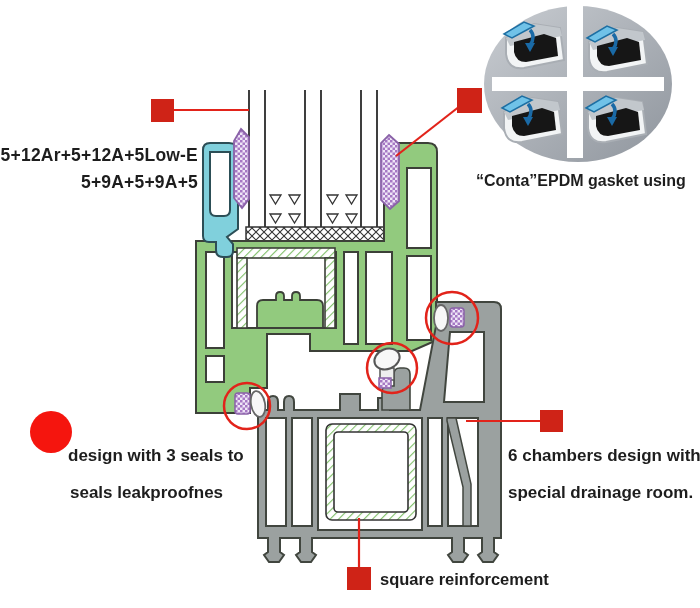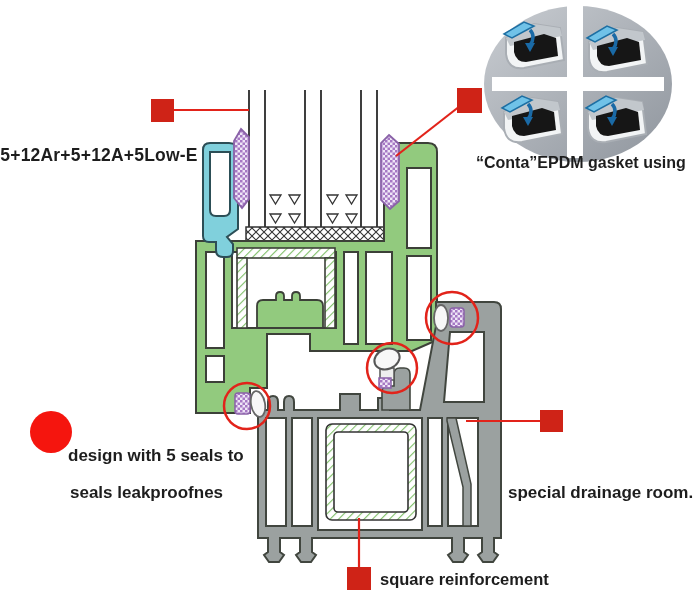--- a/index.html
+++ b/index.html
@@ -1,22 +1,22 @@
 <!DOCTYPE html>
 <html><head>
 <meta charset="utf-8">
 <style>
   html,body{margin:0;padding:0;background:#fff;}
   #stage{
     position:relative;width:700px;height:608px;background:#ffffff;overflow:hidden;
     font-family:"Liberation Sans", sans-serif;color:#1d1d1d;
   }
   .txt{position:absolute;white-space:nowrap;}
-  #spec-block{left:0;top:142px;width:198px;text-align:center;font-size:17.5px;line-height:27px;font-weight:600;letter-spacing:.2px;}
-  #gasket-caption{left:476px;top:154px;font-size:16px;font-weight:600;}
+  #spec-block{left:0;top:142px;width:198px;text-align:right;font-size:17.5px;line-height:27px;font-weight:600;letter-spacing:.2px;}
+  #gasket-caption{left:476px;top:172px;font-size:16px;font-weight:600;}
   .note{font-size:17px;font-weight:600;}
   #seals-line1{left:68px;top:446px;}
   #seals-line2{left:70px;top:483px;}
   #chambers-line1{left:508px;top:446px;}
   #chambers-line2{left:508px;top:483px;}
   #reinforcement-note{left:380px;top:570px;font-size:16.5px;font-weight:600;}
   svg{position:absolute;left:0;top:0;}
 </style>
 </head>
 <body>
@@ -150,24 +150,26 @@
     <rect x="457" y="88" width="25" height="25"></rect>
     <rect x="540" y="410" width="23" height="22"></rect>
     <rect x="347" y="567" width="24" height="23"></rect>
   </g>
 
   <circle cx="51" cy="432" r="21" fill="#f5150e"></circle>
 </svg>
 
 <div class="txt" id="spec-block">
   <div>5+12Ar+5+12A+5Low-E</div>
+  <div>5+9A+5+9A+5</div>
 </div>
 
 <div class="txt" id="gasket-caption">“Conta”EPDM gasket using</div>
 
-<div class="txt note" id="seals-line1">design with 5 seals to</div>
+<div class="txt note" id="seals-line1">design with 3 seals to</div>
 <div class="txt note" id="seals-line2">seals leakproofnes</div>
 
+<div class="txt note" id="chambers-line1">6 chambers design with</div>
 <div class="txt note" id="chambers-line2">special drainage room.</div>
 
 <div class="txt" id="reinforcement-note">square reinforcement</div>
 
 </div>
 
 </body></html>

